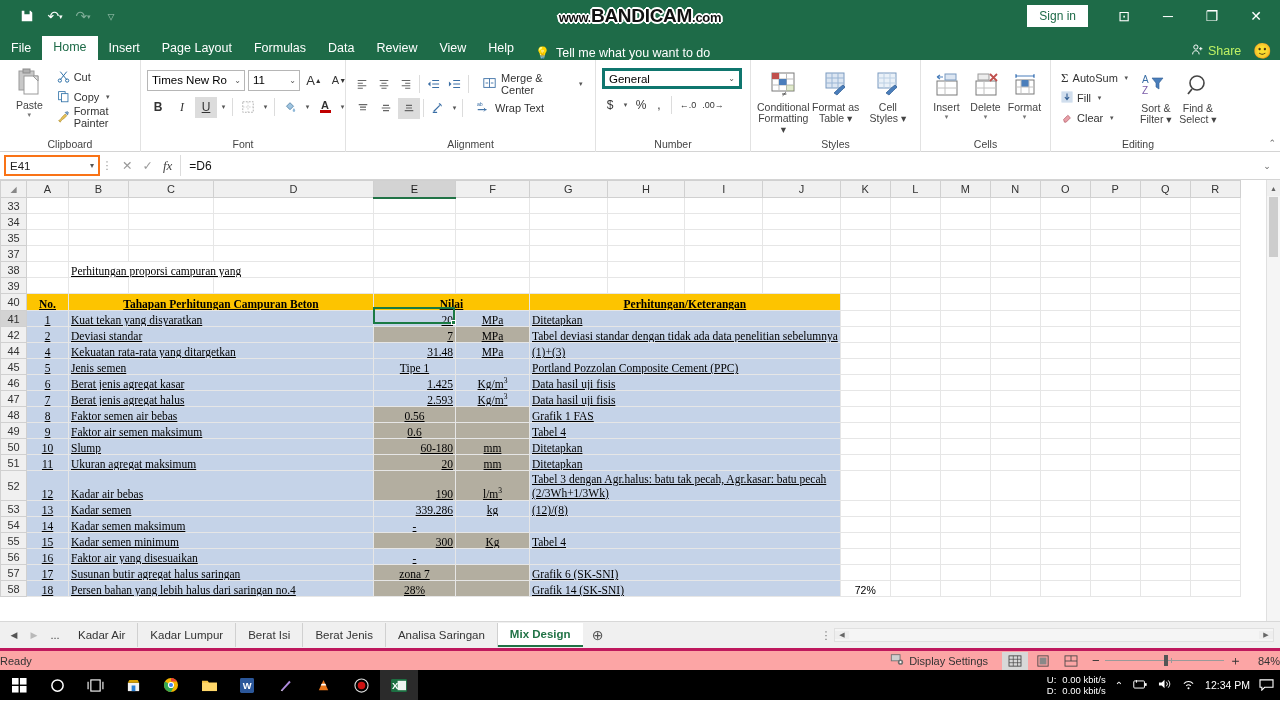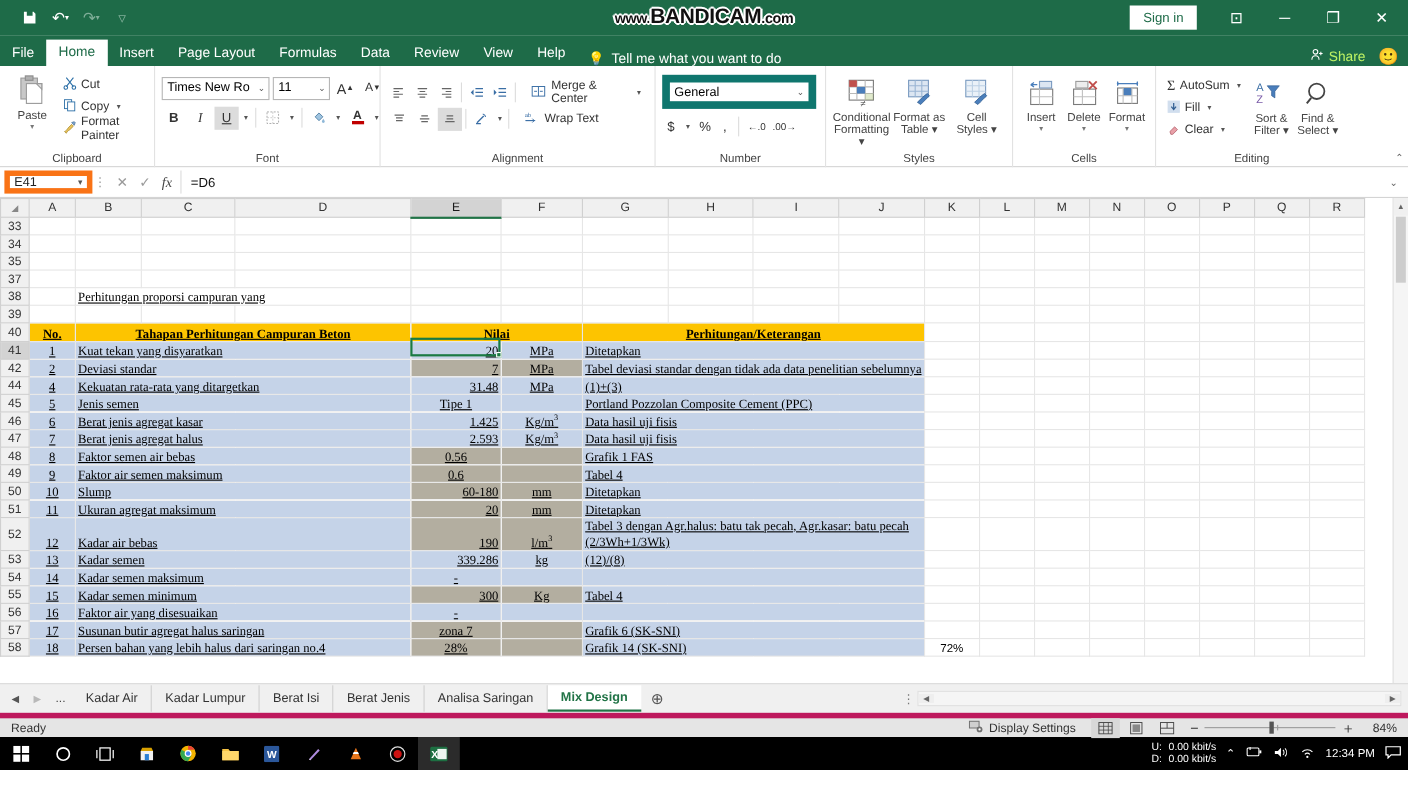--- a/index.html
+++ b/index.html
@@ -61,29 +61,29 @@
   .chev{ font-size:8px; color:#555; }
   .fmtrow{ display:flex; align-items:center; gap:2px; height:24px; margin-top:3px; }
   .ficon{ width:22px; height:21px; display:flex; align-items:center; justify-content:center;
     font-size:12px; color:#333; }
   .ficon.sel{ background:#dcdcdc; }
   .mini{ font-size:7px; color:#555; width:9px; display:flex; align-items:center;
     justify-content:center; }
   .sep{ width:1px; height:18px; background:#dcdcdc; margin:0 2px; }
 
   .alignrow{ display:flex; align-items:center; gap:1px; height:24px;}
-  .numsel{ border:7px solid #0f766e; height:31px; width:140px; display:flex;
+  .numsel{ border:3px solid #0f766e; height:21px; width:140px; display:flex;
     align-items:center; justify-content:space-between; padding:0 4px; font-size:11.5px; }
   .numrow{ display:flex; align-items:center; gap:3px; height:24px; margin-top:4px;
     font-size:12px; color:#333; }
 
   
   .fbar{ height:28px; background:#fff; display:flex; align-items:center;
     border-bottom:1px solid #d4d4d4; padding:0 4px; }
-  .namebox{ width:80px; height:21px; border:5px solid #f97316; background:#fff;
+  .namebox{ width:96px; height:21px; border:2px solid #f97316; background:#fff;
     display:flex; align-items:center; justify-content:space-between; padding:0 4px;
     font-size:11.5px; color:#222; }
   .fb-sep{ width:14px; text-align:center; color:#999; font-size:11px; }
   .fb-icons{ display:flex; align-items:center; gap:10px; padding:0 8px; color:#9a9a9a;
     font-size:12.5px; }
   .fx{ font-style:italic; font-family:"Liberation Serif", serif; color:#444; font-size:13px;}
   .fbinput{ flex:1; height:21px; border-left:1px solid #dcdcdc; padding-left:8px;
     font-size:12px; color:#111; display:flex; align-items:center; }
   .fb-exp{ width:18px; text-align:center; color:#666; font-size:9px; }
 
@@ -134,22 +134,22 @@
     font-size:14px; color:#555; }
   .tb-split{ margin-left:auto; display:flex; align-items:center; }
   .vdots{ width:16px; text-align:center; color:#777; font-size:11px; }
   .hscroll{ width:440px; height:14px; background:#f5f5f5; border:1px solid #e0e0e0;
     display:flex; align-items:center; margin-right:6px; }
   .hs-arrow{ width:14px; text-align:center; font-size:7px; color:#666; background:#eee; }
   .hs-track{ flex:1; position:relative; }
   .hs-thumb{ position:absolute; left:10px; right:6px; top:2px; bottom:2px; background:#cdcdcd; }
 
   
-  .status{ height:22px; background:#e5e5e5; display:flex; align-items:center;
-    border-top:5px solid #be185d; font-size:11px; color:#333; padding:0 10px; }
+  .status{ height:22px; background:#fca5a5; display:flex; align-items:center;
+    border-top:3px solid #be185d; font-size:11px; color:#333; padding:0 0; }
   .st-right{ margin-left:auto; display:flex; align-items:center; gap:8px; }
   .viewbtn{ width:26px; height:18px; display:flex; align-items:center; justify-content:center;
     font-size:12px; color:#333; }
   .viewbtn.act{ background:#d8d8d8; }
   .zoomslider{ display:flex; align-items:center; gap:5px; width:150px; }
   .zs-track{ flex:1; height:1px; background:#9a9a9a; position:relative; }
   .zs-thumb{ position:absolute; left:50%; top:-5px; width:4px; height:11px; background:#555; }
   .zs-mid{ position:absolute; left:56%; top:-2px; width:1px; height:5px; background:#999; }
 
   

